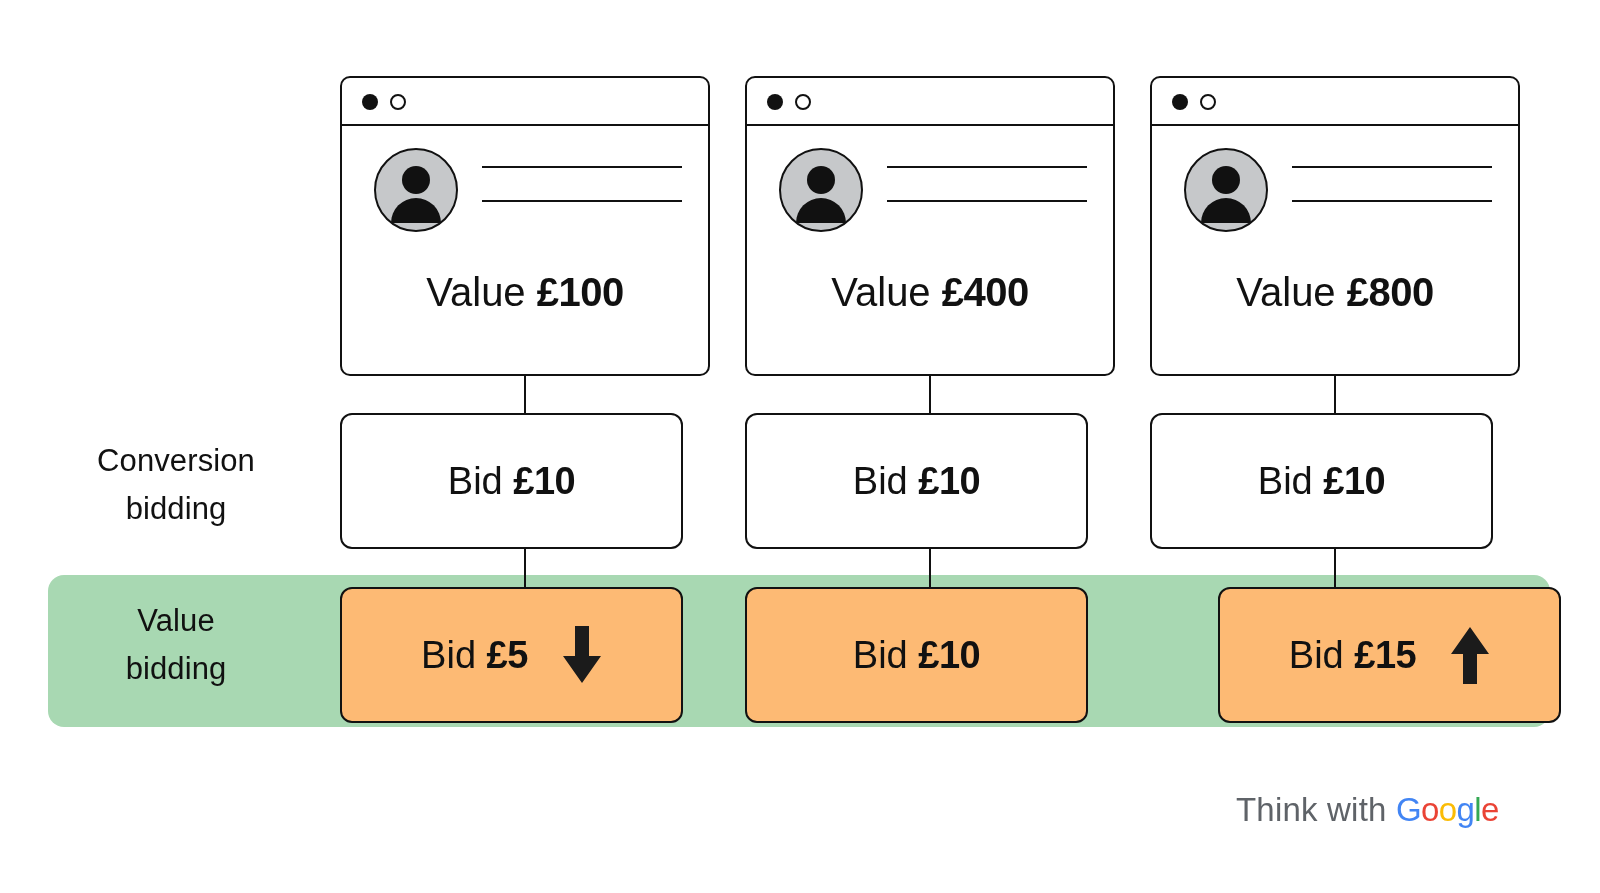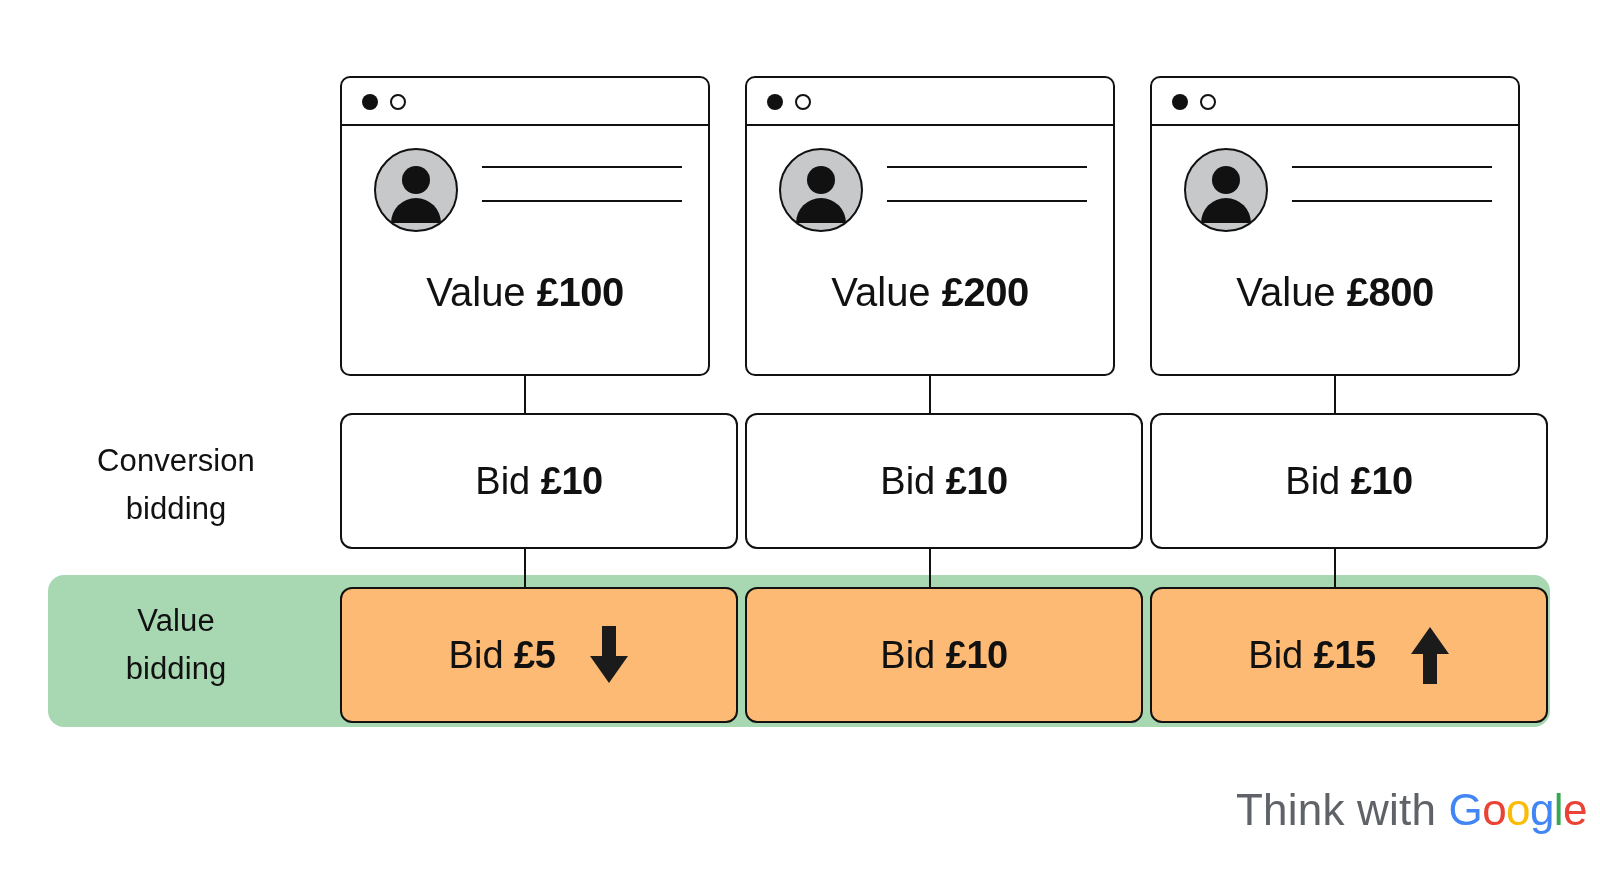--- a/index.html
+++ b/index.html
@@ -140,21 +140,21 @@
     line-height: 44px;
     color: #111111;
     white-space: nowrap;
   }
   .card-value .lbl { font-weight: 400; }
   .card-value .amt { font-weight: 700; letter-spacing: -0.5px; }
 
   
   .bid-box {
     position: absolute;
-    width: 398px;
+    width: 343px;
     height: 136px;
     border: 2px solid #111111;
     border-radius: 12px;
     box-sizing: border-box;
   }
   .bid-box.conv { top: 413px; background: #ffffff; }
   .bid-box.val  { top: 587px; background: #fdba74; }
 
   .bid-inner {
     position: absolute;
@@ -174,21 +174,21 @@
   .bid-text .lbl { font-weight: 400; }
   .bid-text .amt { font-weight: 700; letter-spacing: -0.5px; }
 
   .arrow { display: block; flex: 0 0 auto; }
 
   
   .twg {
     position: absolute;
     left: 1236px;
     top: 789px;
-    font-size: 44px;
+    font-size: 33px;
     line-height: 42px;
     letter-spacing: 0.2px;
     white-space: nowrap;
   }
   .twg .think { color: #5f6368; font-weight: 400; }
   .twg .g-wrap { font-weight: 500; letter-spacing: -0.6px; }
   .g-b { color: #4285f4; }
   .g-r { color: #ea4335; }
   .g-y { color: #fbbc05; }
   .g-g { color: #34a853; }
@@ -255,21 +255,21 @@
       <div class="avatar">
         <span class="head"></span>
         <span class="body"></span>
       </div>
       <div class="lines">
         <div class="text-line"></div>
         <div class="text-line"></div>
       </div>
     </div>
     <div class="card-value">
-      <span class="lbl">Value </span><span class="amt">£200</span>
+      <span class="lbl">Value </span><span class="amt">£400</span>
     </div>
   </div>
   <div class="connector" style="left:929px; top:376px; height:37px;"></div>
 
   <div class="bid-box conv" style="left:745px;">
     <div class="bid-inner">
       <span class="bid-text"><span class="lbl">Bid </span><span class="amt">£10</span></span>
     </div>
   </div>
   <div class="connector" style="left:929px; top:549px; height:38px;"></div>
@@ -301,21 +301,21 @@
   </div>
   <div class="connector" style="left:1334px; top:376px; height:37px;"></div>
 
   <div class="bid-box conv" style="left:1150px;">
     <div class="bid-inner">
       <span class="bid-text"><span class="lbl">Bid </span><span class="amt">£10</span></span>
     </div>
   </div>
   <div class="connector" style="left:1334px; top:549px; height:38px;"></div>
 
-  <div class="bid-box val" style="left:1150px;padding-left:12px;">
+  <div class="bid-box val" style="left:1218px;padding-left:12px;">
     <div class="bid-inner">
       <span class="bid-text"><span class="lbl">Bid </span><span class="amt">£15</span></span>
       <svg class="arrow" width="40" height="58" viewBox="0 0 40 58">
         <polygon points="20,1 39,28 27,28 27,58 13,58 13,28 1,28" fill="#1b1b1b"></polygon>
       </svg>
     </div>
   </div>
 
   <div class="twg"><span class="think">Think with </span><span class="g-wrap"><span class="g-b">G</span><span class="g-r">o</span><span class="g-y">o</span><span class="g-b">g</span><span class="g-g">l</span><span class="g-r">e</span></span></div>
 

